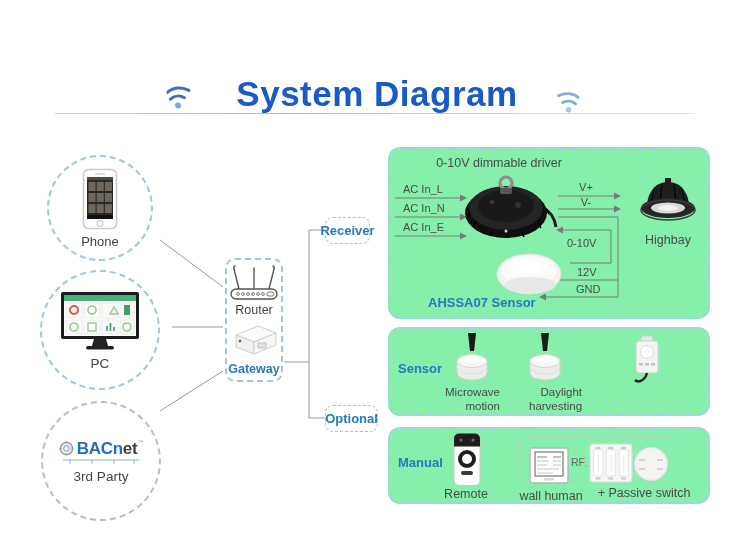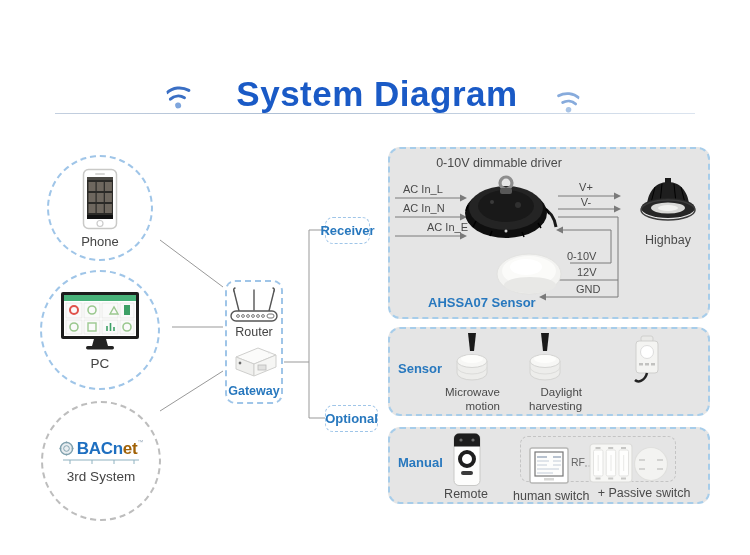--- a/index.html
+++ b/index.html
@@ -7,38 +7,38 @@
           font-family:"Liberation Sans",sans-serif;color:#4a4a4a;}
   .abs{position:absolute;}
   .title{left:4px;right:0;top:74px;text-align:center;font-size:35px;font-weight:bold;
          color:#1a5ac6;letter-spacing:.5px;}
   .title-rule{left:55px;top:113px;width:640px;height:1px;
               background:linear-gradient(to right,#c3cfdf,#aebfd4 35%,#dbe4ef);}
   .circle{border:2px dashed #9fc5e8;border-radius:50%;display:flex;flex-direction:column;
           align-items:center;justify-content:center;box-sizing:border-box;}
   .circle.gray{border-color:#bdbdbd;}
   .node-label{font-size:13.5px;color:#444;margin-top:4px;}
-  .hub-box{left:225px;top:280px;width:58px;height:124px;border:2px dashed #9fc5e8;
+  .hub-box{left:225px;top:258px;width:58px;height:124px;border:2px dashed #9fc5e8;
            border-radius:10px;box-sizing:border-box;display:flex;flex-direction:column;
            align-items:center;justify-content:center;gap:2px;}
   .hub-label{font-size:12.5px;color:#444;}
   .hub-label.blue{color:#2878be;font-weight:600;margin-top:2px;}
   .chip{border:1.5px dashed #9fc5e8;border-radius:8px;box-sizing:border-box;
         display:flex;align-items:center;justify-content:center;
         font-size:13px;font-weight:600;color:#2878be;background:#fff;}
   .bigbox{left:388px;width:322px;border:2px dashed #a7cdea;border-radius:12px;
-          box-sizing:border-box;background:#e5e5e5;}
+          box-sizing:border-box;background:#86efac;}
   .sm{font-size:11px;color:#4a4a4a;white-space:nowrap;}
   .md{font-size:12.5px;color:#4a4a4a;white-space:nowrap;}
   .blue-tag{font-size:13px;font-weight:600;color:#2878be;white-space:nowrap;}
   .two-line{font-size:11.5px;line-height:14px;color:#4a4a4a;white-space:nowrap;}
   .center{text-align:center;}
   .subbox{border:1.5px dashed #c4c4c4;border-radius:8px;box-sizing:border-box;}
   .bac-blue{color:#1e6fc0;font-weight:bold;font-size:17px;letter-spacing:-.3px;}
-  .bac-green{color:#a16207;font-weight:bold;font-size:17px;letter-spacing:-.3px;}
+  .bac-green{color:#404040;font-weight:bold;font-size:17px;letter-spacing:-.3px;}
   .bac-tm{color:#9ab;font-size:6px;vertical-align:top;}
 </style>
 </head>
 <body>
 
 <div class="canvas">
 
   <svg class="abs" style="left:0;top:0" width="750" height="555" viewBox="0 0 750 555">
     <g stroke="#999" stroke-width="1" fill="none">
       <path d="M160,240 L223,287"></path>
@@ -136,21 +136,21 @@
     </div>
     <svg width="78" height="6" viewBox="0 0 78 6">
       <path d="M1,1 H77" stroke="#8fb2c0" stroke-width="1" fill="none"></path>
       <g stroke="#8fb2c0" stroke-width="1">
           <path d="M8,1 v4"></path>
           <path d="M30,1 v4"></path>
           <path d="M52,1 v4"></path>
           <path d="M72,1 v4"></path>
         </g>
     </svg>
-    <div class="node-label">3rd System</div>
+    <div class="node-label">3rd Party</div>
   </div>
 
   <div class="abs hub-box">
     <svg width="50" height="36" viewBox="0 0 50 36">
       <g stroke="#555" stroke-width="1.4" fill="none" stroke-linecap="round">
         <path d="M10,24 L5,4"></path>
           <path d="M25,23 V3"></path>
           <path d="M40,24 L45,4"></path>
         <path d="M5,4 q-1,-2 1,-3"></path>
           <path d="M45,4 q1,-2 -1,-3"></path>
@@ -206,21 +206,21 @@
         <polygon points="224,43.5 231,47 224,50.5"></polygon>
         <polygon points="224,56.5 231,60 224,63.5"></polygon>
         <polygon points="173,77.5 166,81 173,84.5"></polygon>
         <polygon points="156,127.5 149,131 156,134.5"></polygon>
         <polygon points="156,144.5 149,148 156,151.5"></polygon>
       </g>
     </svg>
     <div class="abs md center" style="left:0;top:7px;width:218px;">0-10V dimmable driver</div>
     <span class="abs sm" style="left:13px;top:34px;">AC In_L</span>
     <span class="abs sm" style="left:13px;top:53px;">AC In_N</span>
-    <span class="abs sm" style="left:13px;top:72px;margin-left:24px;">AC In_E</span>
+    <span class="abs sm" style="left:13px;top:72px;">AC In_E</span>
     <svg class="abs" style="left:72px;top:22px;" width="96" height="70" viewBox="0 0 96 70">
       <path d="M80,36 q12,6 14,20" stroke="#1a1a1a" stroke-width="3" fill="none"></path>
       <ellipse cx="44" cy="42" rx="41" ry="25" fill="#0f0f0f"></ellipse>
       <g stroke="#000" stroke-width="1.5">
         <path d="M6,34 l-2,6"></path>
           <path d="M14,50 l-3,6"></path>
           <path d="M30,60 l-2,5"></path>
           <path d="M60,61 l2,5"></path>
           <path d="M76,52 l3,5"></path>
           <path d="M84,38 l3,5"></path>
@@ -228,21 +228,21 @@
       <ellipse cx="44" cy="37" rx="37" ry="22" fill="#242424"></ellipse>
       <ellipse cx="44" cy="35" rx="28" ry="16" fill="#191919"></ellipse>
       <circle cx="44" cy="12" r="6" fill="none" stroke="#8d8d8d" stroke-width="3.2"></circle>
       <rect x="38" y="17" width="12" height="6" rx="2" fill="#585858"></rect>
       <circle cx="30" cy="31" r="2" fill="#3a3a3a"></circle>
       <circle cx="56" cy="34" r="3" fill="#303030"></circle>
       <circle cx="44" cy="60" r="1.5" fill="#cfcfcf"></circle>
     </svg>
     <span class="abs sm center" style="left:168px;top:32px;width:56px;">V+</span>
     <span class="abs sm center" style="left:168px;top:47px;width:56px;">V-</span>
-    <span class="abs sm" style="left:177px;top:101px;">0-10V</span>
+    <span class="abs sm" style="left:177px;top:88px;">0-10V</span>
     <span class="abs sm" style="left:187px;top:117px;">12V</span>
     <span class="abs sm" style="left:186px;top:134px;">GND</span>
     <svg class="abs" style="left:104px;top:100px;" width="70" height="48" viewBox="0 0 70 48">
       <ellipse cx="35" cy="25" rx="32" ry="20" fill="#f3f3f1" stroke="#e2e2e0" stroke-width="1"></ellipse>
       <ellipse cx="35" cy="22" rx="27" ry="15" fill="#fbfbf9"></ellipse>
       <ellipse cx="32" cy="18" rx="16" ry="8" fill="#ffffff"></ellipse>
       <ellipse cx="36" cy="36" rx="26" ry="8" fill="#e8e8e6"></ellipse>
     </svg>
     <span class="abs blue-tag" style="left:38px;top:146px;">AHSSA07 Sensor</span>
     <svg class="abs" style="left:247px;top:28px;" width="62" height="54" viewBox="0 0 62 54">
@@ -356,17 +356,17 @@
     </svg>
     <svg class="abs" style="left:243px;top:17px;" width="36" height="36" viewBox="0 0 36 36">
       <circle cx="18" cy="18" r="16.5" fill="#f3f3f1" stroke="#e0e0de" stroke-width="1.2"></circle>
       <g fill="#d3d3d1">
           <rect x="6" y="13" width="6" height="2"></rect>
           <rect x="24" y="13" width="6" height="2"></rect>
           <rect x="6" y="22" width="6" height="2"></rect>
           <rect x="24" y="22" width="6" height="2"></rect>
         </g>
     </svg>
-    <span class="abs md center" style="left:123px;top:60px;width:76px;">human switch</span>
+    <span class="abs md center" style="left:123px;top:60px;width:76px;">wall human</span>
     <span class="abs md center" style="left:204px;top:57px;width:100px;">+ Passive switch</span>
   </div>
 
 </div>
 
 </body></html>

